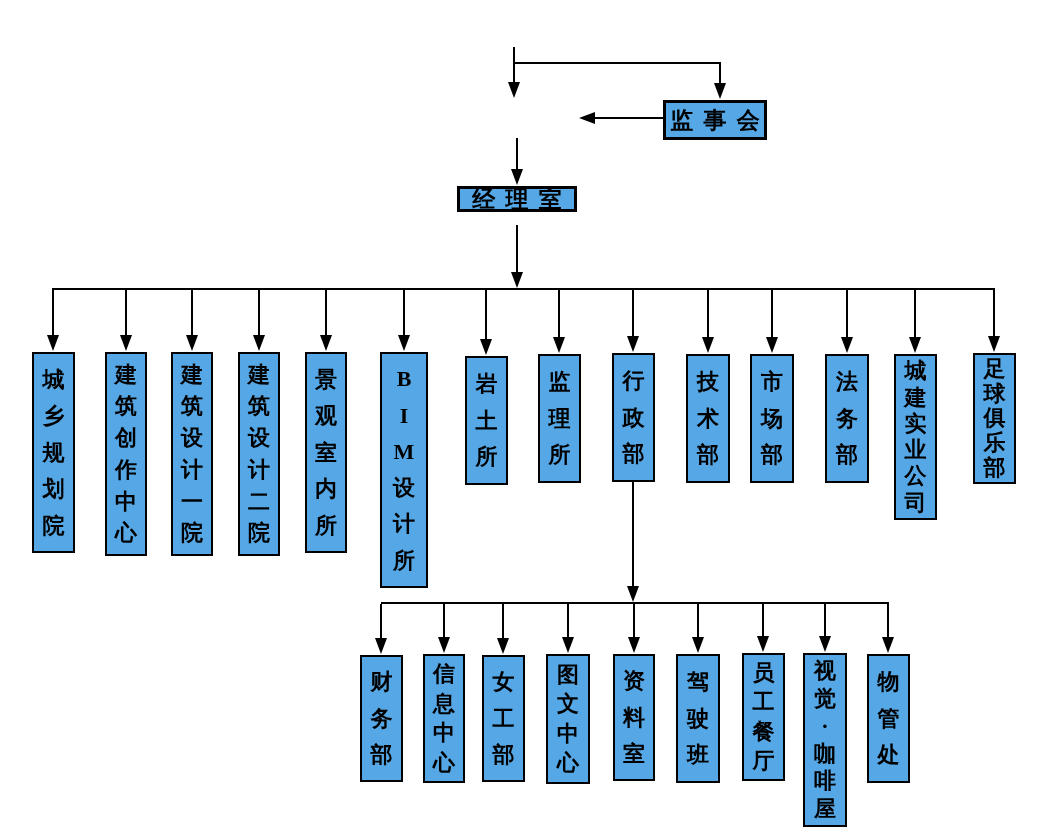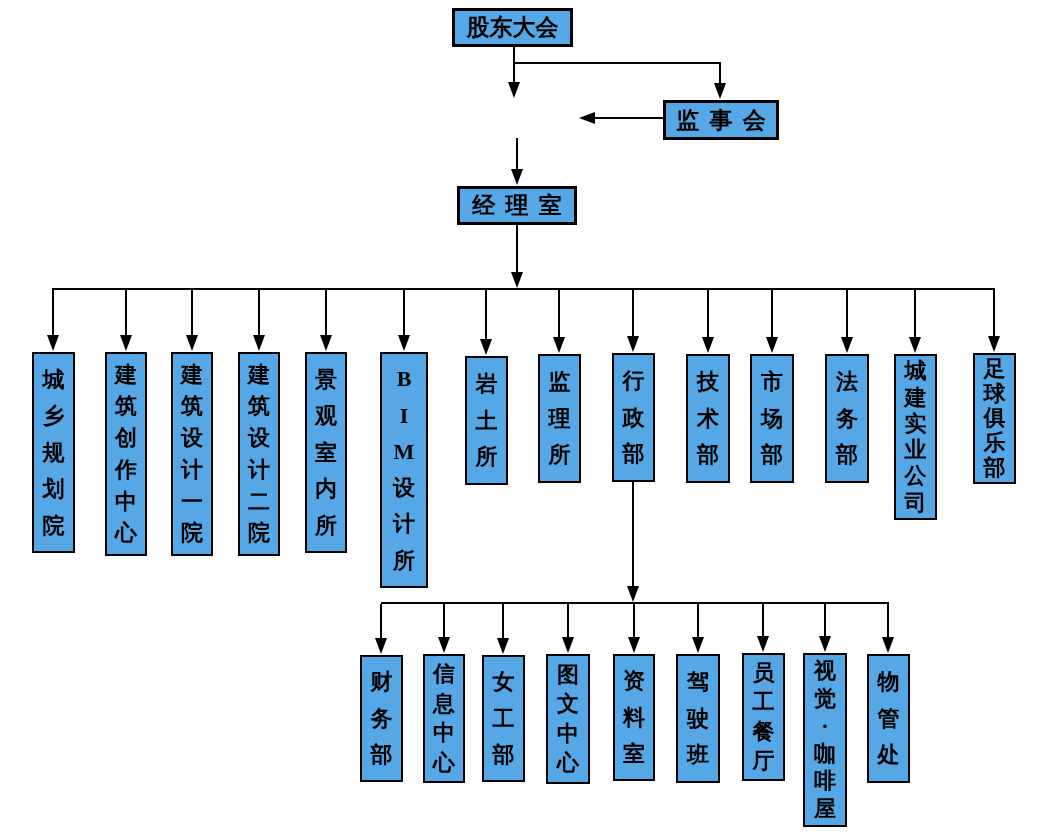--- a/index.html
+++ b/index.html
@@ -34,25 +34,24 @@
     position:absolute; width:0; height:0;
     border-top:6px solid transparent; border-bottom:6px solid transparent;
     border-right:16px solid #000;
   }
 </style>
 </head>
 <body>
 
 <div class="canvas">
 
-  <div class="hbox" style="left:452px; top:8px; width:121px; height:39px;">股东大会</div>
-
-  <div class="hbox spaced" style="left:663px; top:100px; width:116px; height:40px;">监事会</div>
-
-  <div class="hbox spaced" style="left:457px; top:186px; width:120px; height:39px;">经理室</div>
+
+  <div class="hbox spaced" style="left:663px; top:100px; width:104px; height:40px;">监事会</div>
+
+  <div class="hbox spaced" style="left:457px; top:186px; width:120px; height:26px;">经理室</div>
 
   <div class="vline" style="left:513px; top:47px; height:16px;"></div>
   <div class="hline" style="left:513px; top:62px; width:208px;"></div>
   <div class="vline" style="left:513px; top:62px; height:21px;"></div>
   <div class="arr-d" style="left:508px; top:82px;"></div>
   <div class="vline" style="left:719px; top:62px; height:21px;"></div>
   <div class="arr-d" style="left:714px; top:83px;"></div>
 
   <div class="hline" style="left:595px; top:117px; width:68px;"></div>
   <div class="arr-l" style="left:579px; top:112px;"></div>

